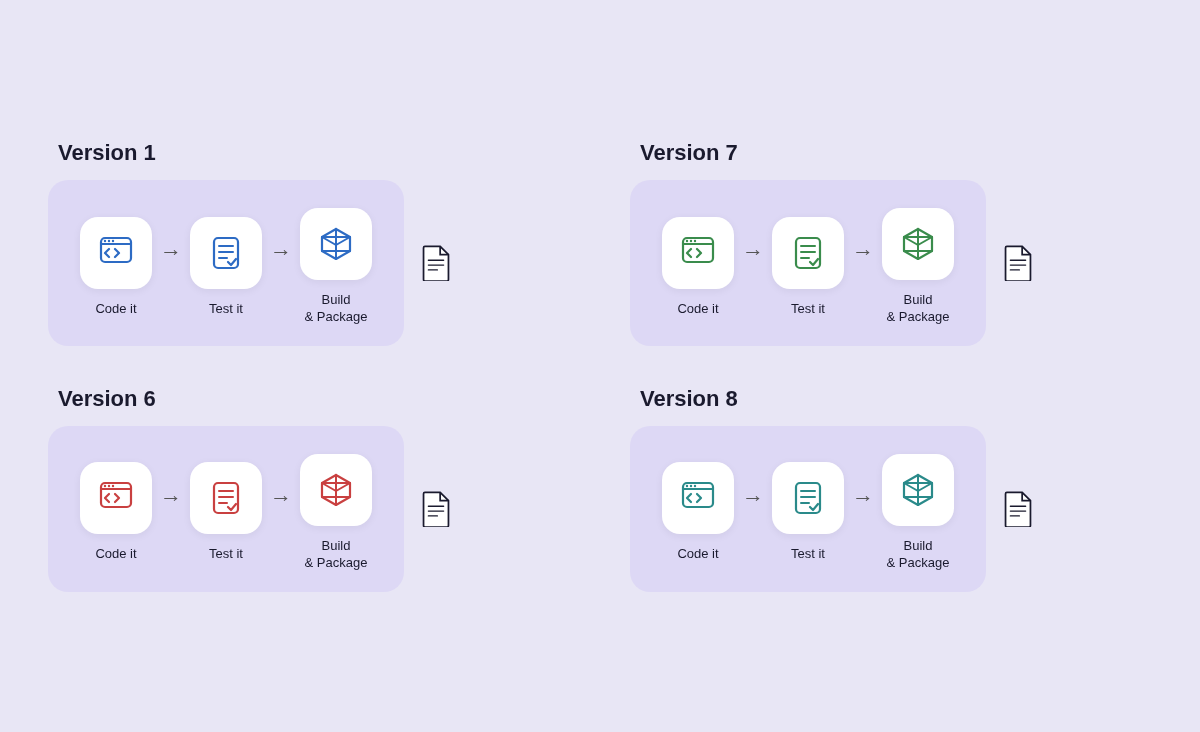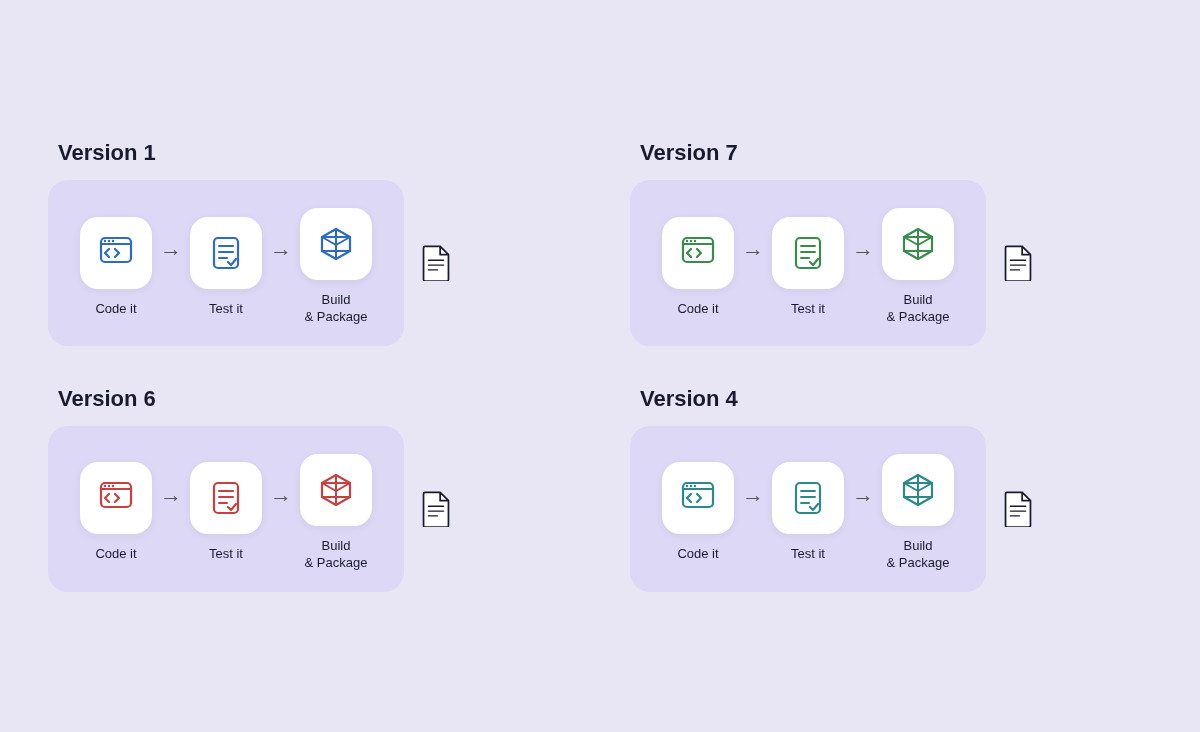--- a/index.html
+++ b/index.html
@@ -276,21 +276,21 @@
           <path d="M28 2v12h12" stroke="#1a1a2e" stroke-width="2.5" fill="none"></path>
           <line x1="11" y1="22" x2="33" y2="22" stroke="#1a1a2e" stroke-width="2" stroke-linecap="round"></line>
           <line x1="11" y1="29" x2="33" y2="29" stroke="#1a1a2e" stroke-width="2" stroke-linecap="round"></line>
           <line x1="11" y1="36" x2="24" y2="36" stroke="#1a1a2e" stroke-width="2" stroke-linecap="round"></line>
         </svg>
       </div>
     </div>
   </div>
 
   <div class="version-section v4">
-    <div class="version-title">Version 4</div>
+    <div class="version-title">Version 8</div>
     <div style="display:flex;align-items:center;">
       <div class="version-card">
         <div class="steps-row">
           <div class="step">
             <div class="step-icon">
               <svg viewBox="0 0 36 36" fill="none" xmlns="http://www.w3.org/2000/svg">
                 <rect x="3" y="3" width="30" height="24" rx="4" stroke="#2a8a8a" stroke-width="2.2" fill="none"></rect>
                 <polyline points="11,14 7,18 11,22" stroke="#2a8a8a" stroke-width="2.2" stroke-linecap="round" stroke-linejoin="round"></polyline>
                 <polyline points="17,14 21,18 17,22" stroke="#2a8a8a" stroke-width="2.2" stroke-linecap="round" stroke-linejoin="round"></polyline>
                 <line x1="3" y1="9" x2="33" y2="9" stroke="#2a8a8a" stroke-width="2" stroke-linecap="round"></line>

